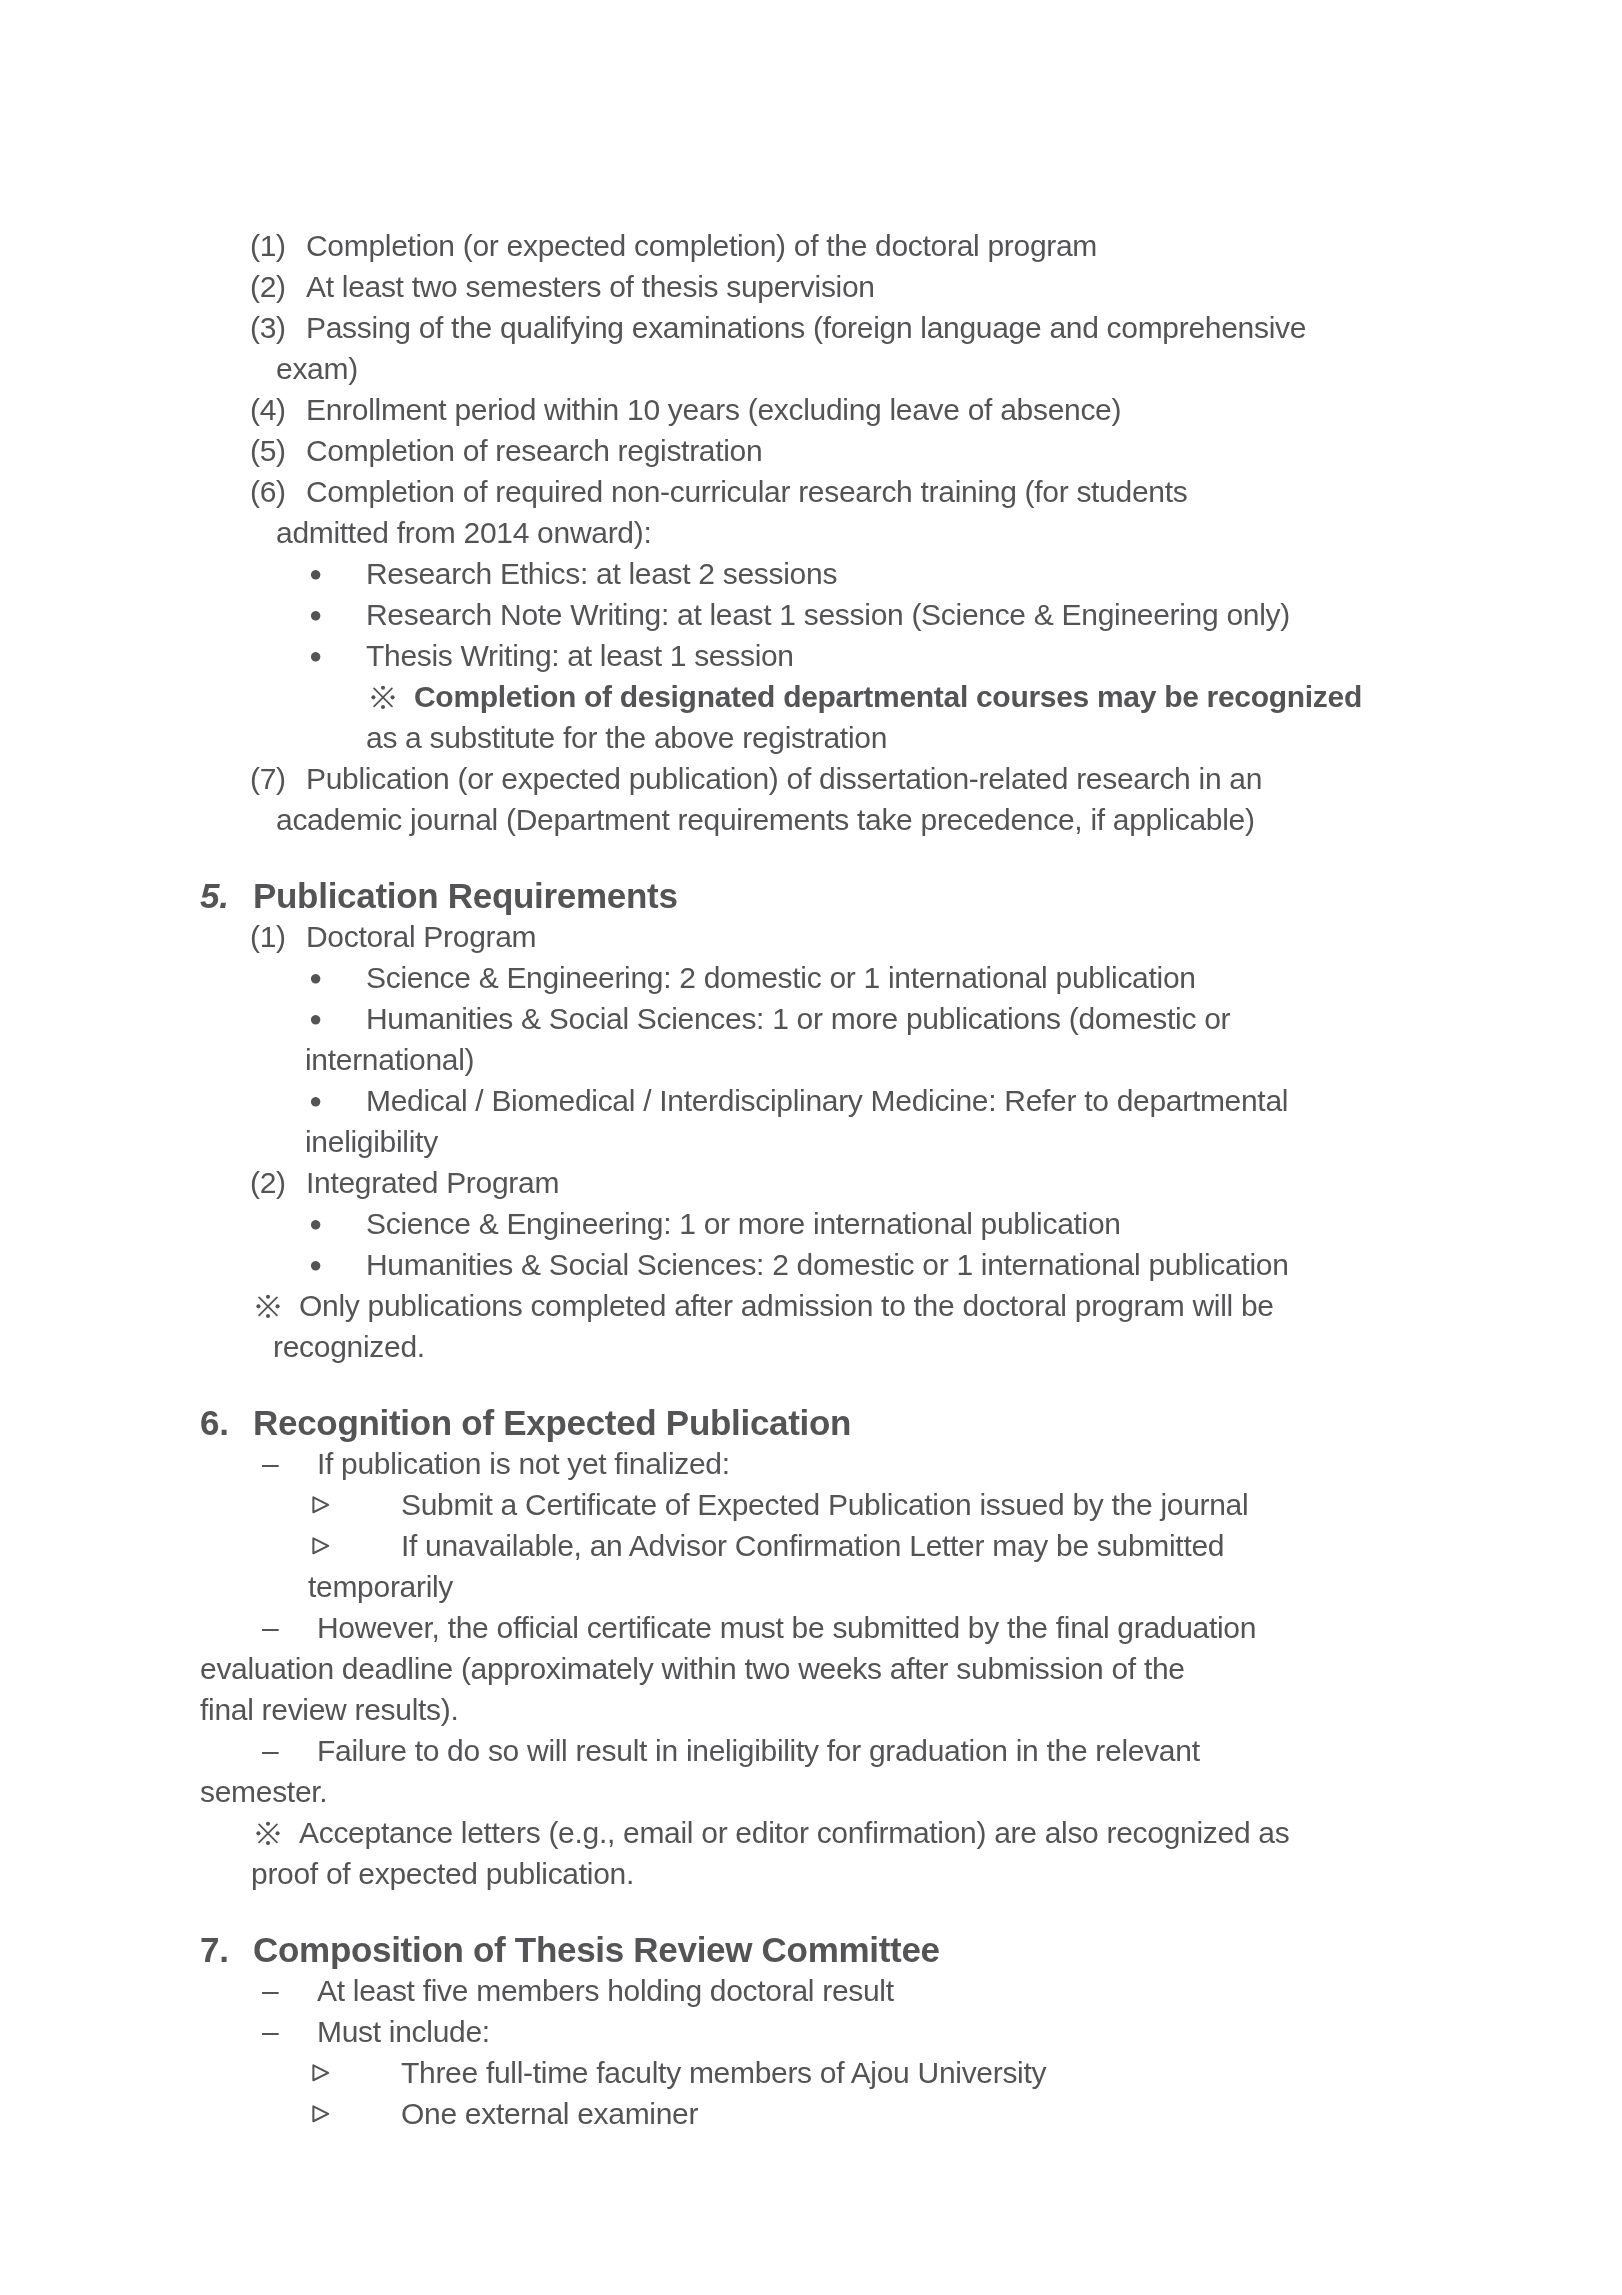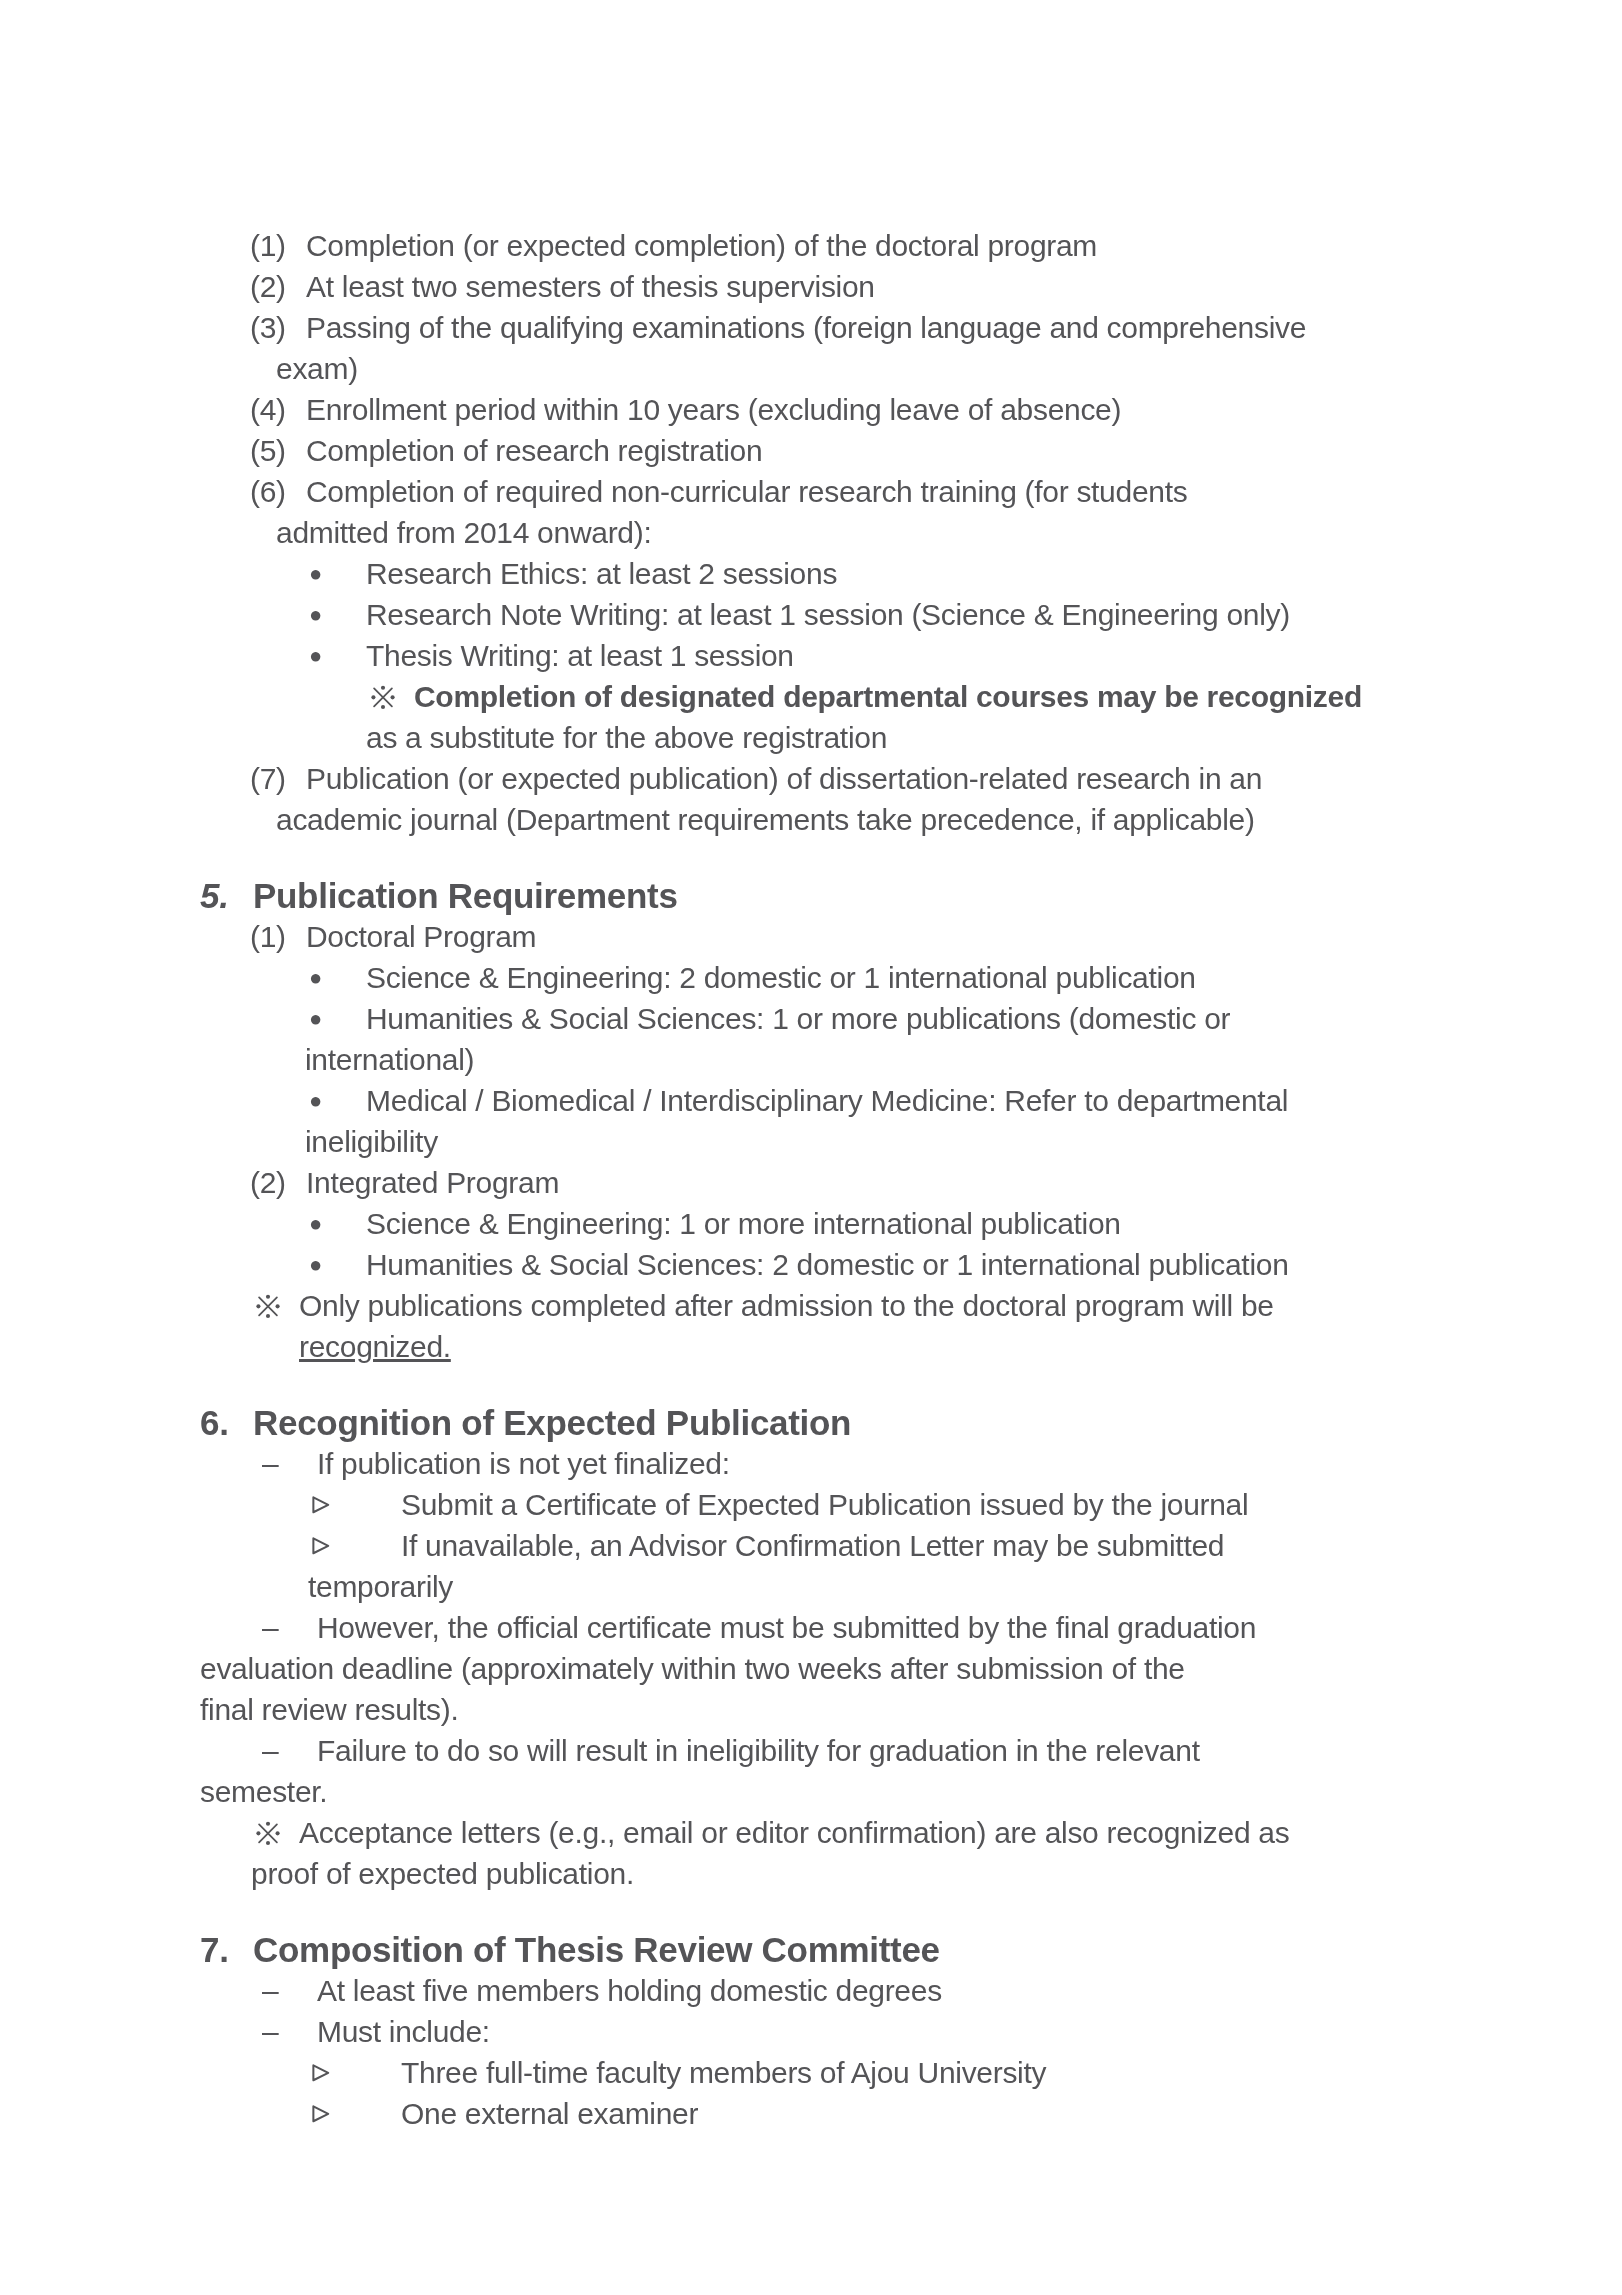--- a/index.html
+++ b/index.html
@@ -37,21 +37,21 @@
   .bc { margin-left: 105px; }
 
   
   .bx { margin-left: 170px; font-weight: bold; }
   .bx .m { width: 44px; }
   .bxc { margin-left: 166px; }
 
   
   .x  { margin-left: 55px; }
   .x .m { width: 44px; }
-  .xc  { margin-left: 99px; text-decoration: underline; }   
+  .xc  { margin-left: 73px; }   
   .x2c { margin-left: 51px; }    
 
   
   .d  { margin-left: 62px; }
   .d .m { width: 55px; }
   .dc { }
 
   
   .a  { margin-left: 110px; gap: 34px; }
   .a .m { width: 57px; }
@@ -252,21 +252,21 @@
   <div class="row x2c">
     <span class="t">proof of expected publication.</span>
   </div>
 
   <div class="row h">
     <span class="m">7.</span>
     <span class="t">Composition of Thesis Review Committee</span>
   </div>
   <div class="row d">
     <span class="m">–</span>
-    <span class="t">At least five members holding domestic degrees</span>
+    <span class="t">At least five members holding doctoral result</span>
   </div>
   <div class="row d">
     <span class="m">–</span>
     <span class="t">Must include:</span>
   </div>
   <div class="row a">
     <span class="m icon-arrow">
       <svg viewBox="0 0 32 32">
           <path d="M5 5 L27 16 L5 27 Z" fill="#ffffff" stroke="#545457" stroke-width="3" stroke-linejoin="round"></path>
         </svg>

